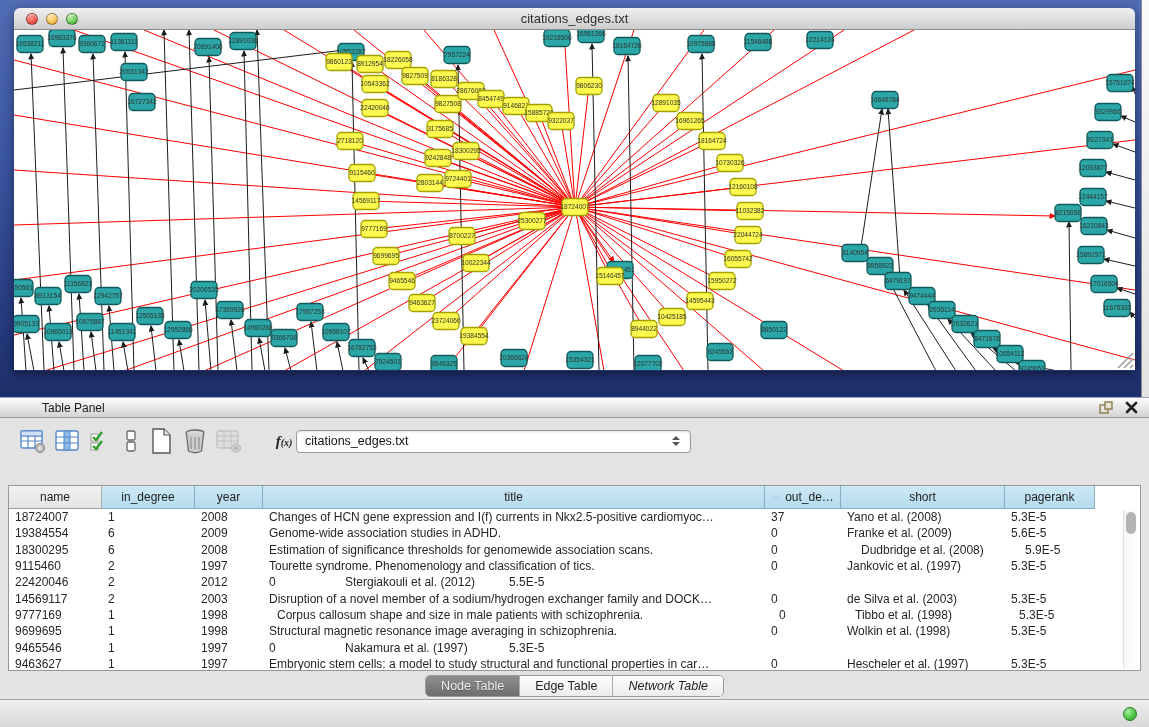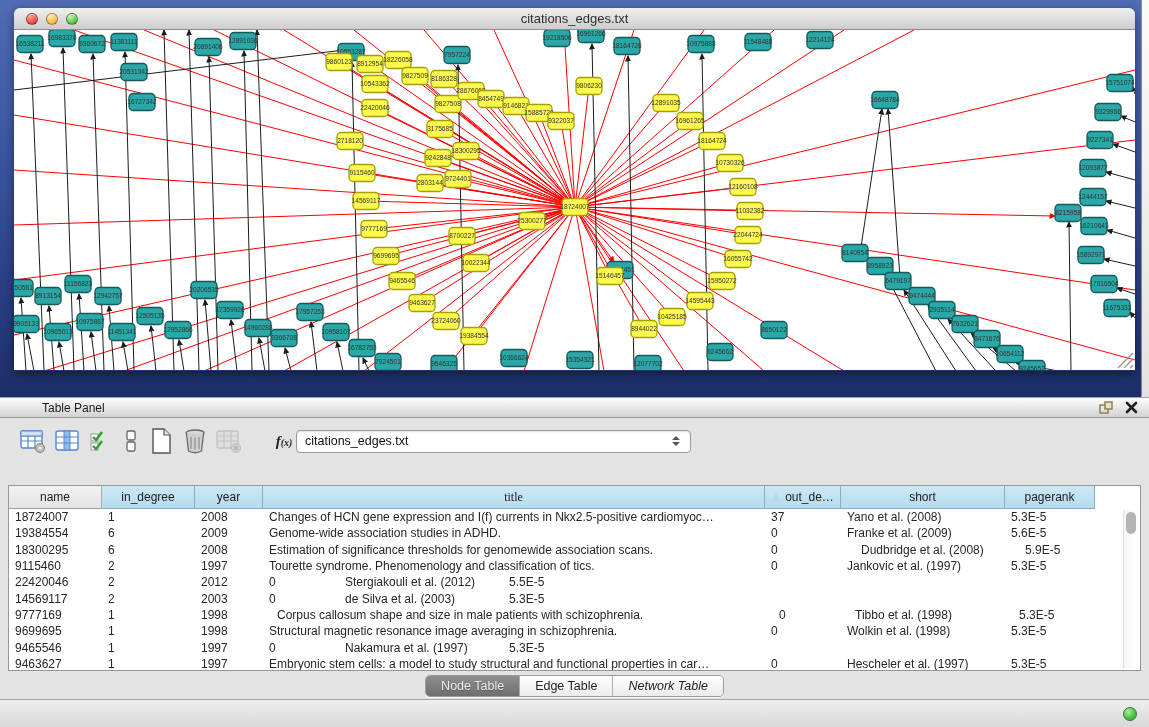--- a/index.html
+++ b/index.html
@@ -753,21 +753,21 @@
     <div class="thead" id="thead">
         <div class="th gray" style="width: 93px;">
           <span>name</span>
         </div>
         <div class="th" style="width: 93px;">
           <span>in_degree</span>
         </div>
         <div class="th" style="width: 68px;">
           <span>year</span>
         </div>
-        <div class="th" style="width: 502px; font-family: Liberation Serif, serif;">
+        <div class="th" style="width: 502px;">
           <span>title</span>
         </div>
         <div class="th" style="width: 76px;">
           <span class="sort-tri"></span>
           <span>out_de…</span>
         </div>
         <div class="th" style="width: 164px;">
           <span>short</span>
         </div>
         <div class="th" style="width: 90px;">
@@ -816,20 +816,21 @@
           <div class="td" style="width: 93px;">2</div>
           <div class="td" style="width: 68px;">2012</div>
           <div class="td" style="width: 76px;">0</div>
           <div class="td" style="width: 164px;">Stergiakouli et al. (2012)</div>
           <div class="td" style="width: 90px;">5.5E-5</div>
         </div>
         <div class="trow">
           <div class="td" style="width: 93px;">14569117</div>
           <div class="td" style="width: 93px;">2</div>
           <div class="td" style="width: 68px;">2003</div>
+          <div class="td" style="width: 502px;">Disruption of a novel member of a sodium/hydrogen exchanger family and DOCK…</div>
           <div class="td" style="width: 76px;">0</div>
           <div class="td" style="width: 164px;">de Silva et al. (2003)</div>
           <div class="td" style="width: 90px;">5.3E-5</div>
         </div>
         <div class="trow">
           <div class="td" style="width: 93px;">9777169</div>
           <div class="td" style="width: 93px;">1</div>
           <div class="td" style="width: 68px;">1998</div>
           <div class="td" style="width: 502px; margin-left: 8px;">Corpus callosum shape and size in male patients with schizophrenia.</div>
           <div class="td" style="width: 76px;">0</div>

